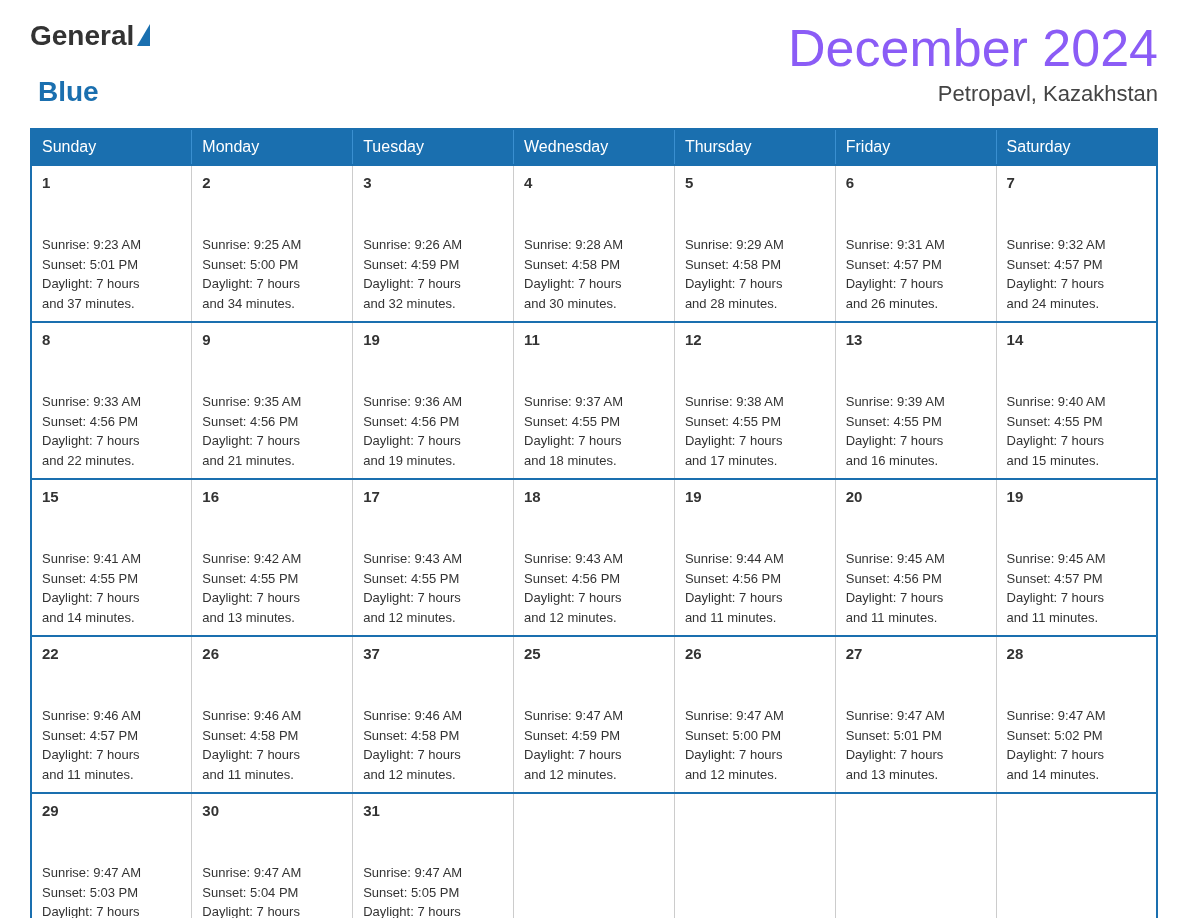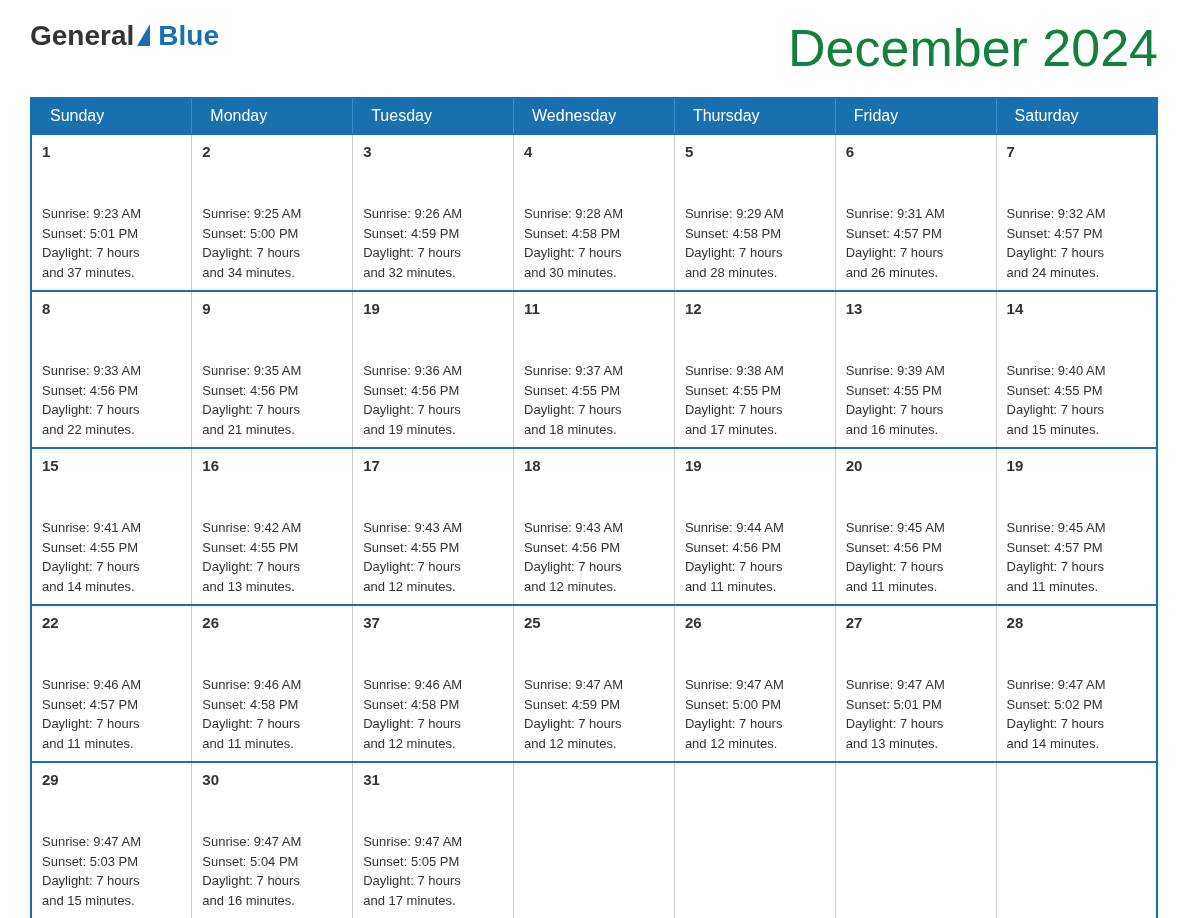--- a/index.html
+++ b/index.html
@@ -11,54 +11,55 @@
       padding: 20px 30px;
     }
     .header {
       display: flex;
       justify-content: space-between;
       align-items: flex-start;
       margin-bottom: 20px;
     }
     .logo-wrapper {
       display: flex;
-      flex-direction: row;
+      flex-direction: column;
       align-items: flex-start;
+      gap: 24px;
     }
     .logo-line1 {
       display: flex;
       align-items: center;
     }
     .title-block {
       text-align: right;
     }
     .calendar-title {
       font-size: 52px;
       font-weight: normal;
-      color: #15803d;
+      color: #8b5cf6;
       line-height: 1.1;
     }
     .calendar-subtitle {
       font-size: 22px;
       color: #444;
       margin-top: 4px;
     }
     table {
       width: 100%;
       border-collapse: collapse;
       border: 2px solid #1a6faf;
     }
     thead tr {
       background-color: #1a6faf;
     }
     thead th {
       color: #fff;
       font-size: 16px;
       font-weight: normal;
-      padding: 8px 18px;
+      padding: 8px 10px;
       text-align: left;
       border-right: 1px solid #3a8fd0;
     }
     thead th:last-child {
       border-right: none;
     }
     tbody tr {
       border-top: 2px solid #1a6faf;
     }
     tbody td {
@@ -95,20 +96,21 @@
 <div class="header">
   <div class="logo-wrapper">
     <div class="logo-line1">
       <span style="font-size:28px;font-weight:bold;color:#333;">General</span>
       <span style="display:inline-block;width:0;height:0;border-left:13px solid transparent;border-right:0px solid transparent;border-bottom:22px solid #1a6faf;margin-left:3px;margin-bottom:2px;vertical-align:bottom;"></span>
     </div>
     <div style="font-size:28px;font-weight:bold;color:#1a6faf;margin-left:8px;">Blue</div>
   </div>
   <div class="title-block">
     <div class="calendar-title">December 2024</div>
+    <div class="calendar-subtitle">Petropavl, Kazakhstan</div>
   </div>
 </div>
 
 <table>
   <thead>
     <tr>
     <th>Sunday</th>
         <th>Monday</th>
         <th>Tuesday</th>
         <th>Wednesday</th>

